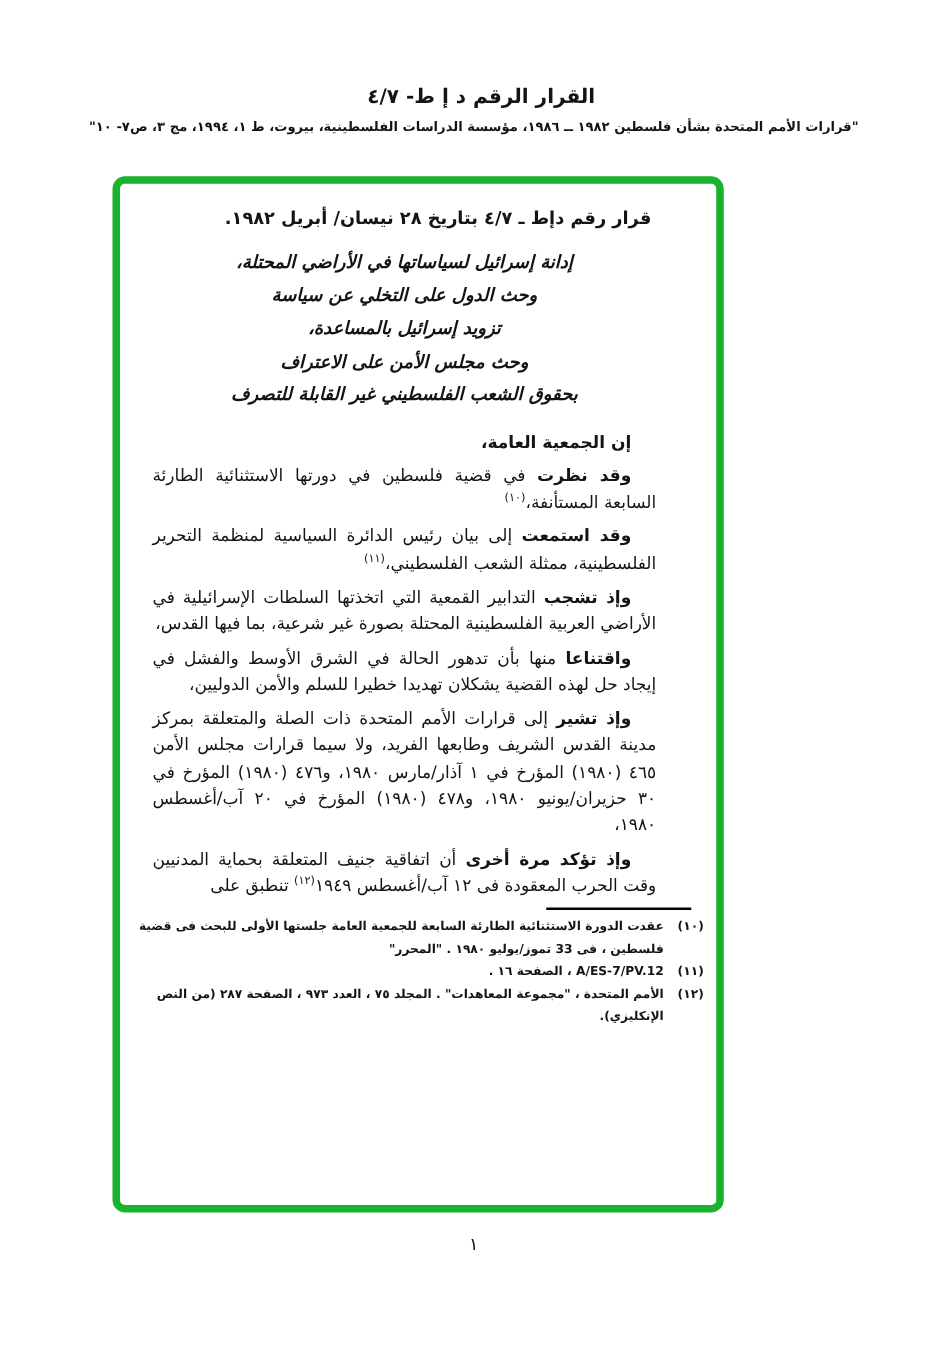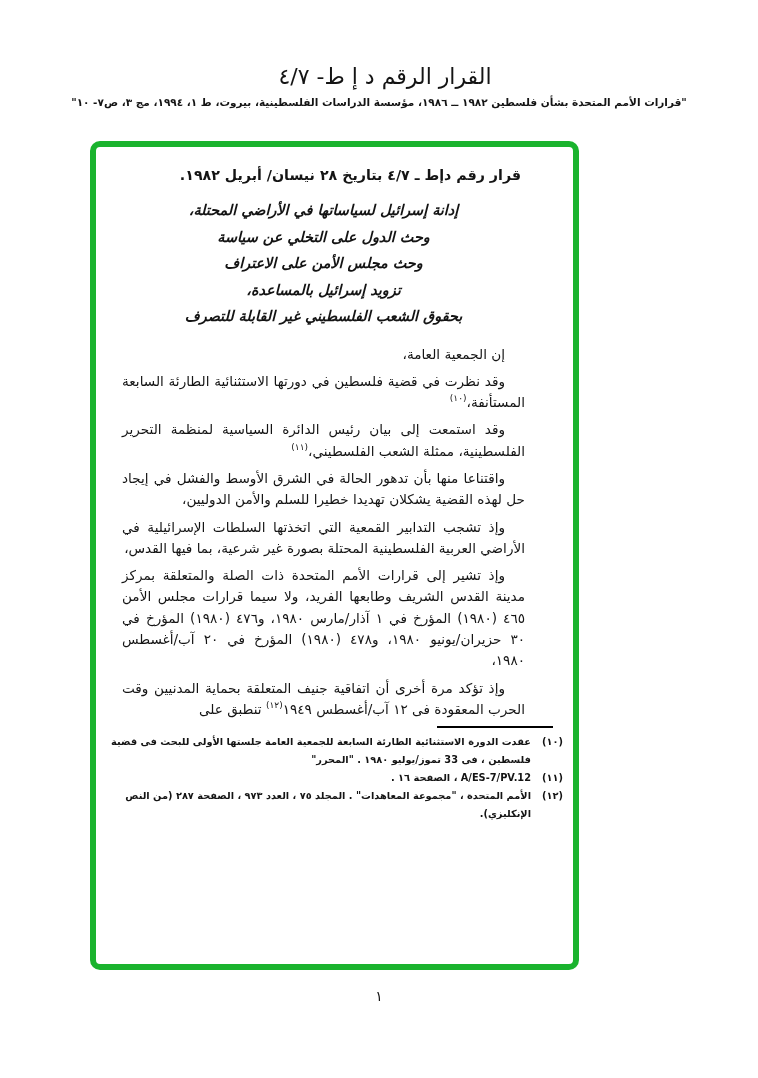--- a/index.html
+++ b/index.html
@@ -8,21 +8,21 @@
     width:758px;height:1078px;
     background:#ffffff;
     font-family:"DejaVu Sans", sans-serif;
     color:#141414;
     direction:rtl;
     position:relative;
     overflow:hidden;
   }
   
   .page-header{position:absolute;top:66px;left:0;right:0;text-align:center;}
-  .res-no{font-size:22px;font-weight:normal;line-height:22px;padding-left:12px;}
+  .res-no{font-size:16px;font-weight:bold;line-height:22px;padding-left:12px;}
   .src-line{font-size:10.5px;font-weight:bold;line-height:14px;margin-top:7px;}
   
   .frame{
     position:absolute;left:90px;top:141px;
     width:489px;height:829px;
     border:6px solid #1ab32e;
     border-radius:10px;
     box-sizing:border-box;
     overflow:hidden;
     background:#fff;
@@ -34,21 +34,21 @@
   }
   .title-block{text-align:center;margin:0 0 14px 0;font-style:italic;}
   .title-line{font-size:14.4px;font-weight:bold;line-height:26.5px;}
   
   .body-text p{
     margin:0 0 6px 0;
     font-size:13.6px;line-height:21.3px;
     text-align:justify;
     text-indent:20px;
   }
-  .body-text .lead{font-weight:normal;}
+  .body-text .lead{font-weight:bold;}
   .body-text sup{font-size:9px;line-height:0;vertical-align:super;}
   
   .footnotes{margin:6px -38px 0 -14px;}
   .fn-sep{width:116px;height:2px;background:#000;margin:0 10px 5px 0;}
   .fn-row{display:flex;align-items:flex-start;}
   .fn-marker{
     flex:0 0 32px;font-size:9.8px;font-weight:bold;line-height:18px;
     white-space:nowrap;
   }
   .fn-text{
@@ -69,31 +69,31 @@
   <div class="src-line">"قرارات الأمم المتحدة بشأن فلسطين ١٩٨٢ ــ ١٩٨٦، مؤسسة الدراسات الفلسطينية، بيروت، ط ١، ١٩٩٤، مج ٣، ص٧- ١٠"</div>
 </div>
 
 <div class="frame">
   <div class="content">
     <div class="date-line">قرار رقم دإط ـ ٤/٧ بتاريخ ٢٨ نيسان/ أبريل ١٩٨٢.</div>
 
     <div class="title-block">
         <div class="title-line">إدانة إسرائيل لسياساتها في الأراضي المحتلة،</div>
         <div class="title-line">وحث الدول على التخلي عن سياسة</div>
+        <div class="title-line">تزويد إسرائيل بالمساعدة،</div>
         <div class="title-line">وحث مجلس الأمن على الاعتراف</div>
-        <div class="title-line">تزويد إسرائيل بالمساعدة،</div>
         <div class="title-line">بحقوق الشعب الفلسطيني غير القابلة للتصرف</div>
       </div>
 
     <div class="body-text">
         <p><span class="lead">إن الجمعية العامة،</span></p>
         <p><span class="lead">وقد نظرت</span><span> في قضية فلسطين في دورتها الاستثنائية الطارئة السابعة المستأنفة،</span><sup>(١٠)</sup></p>
         <p><span class="lead">وقد استمعت</span><span> إلى بيان رئيس الدائرة السياسية لمنظمة التحرير الفلسطينية، ممثلة الشعب الفلسطيني،</span><sup>(١١)</sup></p>
+        <p><span class="lead">وإذ تشجب</span><span> التدابير القمعية التي اتخذتها السلطات الإسرائيلية في الأراضي العربية الفلسطينية المحتلة بصورة غير شرعية، بما فيها القدس،</span></p>
         <p><span class="lead">واقتناعا</span><span> منها بأن تدهور الحالة في الشرق الأوسط والفشل في إيجاد حل لهذه القضية يشكلان تهديدا خطيرا للسلم والأمن الدوليين،</span></p>
-        <p><span class="lead">وإذ تشجب</span><span> التدابير القمعية التي اتخذتها السلطات الإسرائيلية في الأراضي العربية الفلسطينية المحتلة بصورة غير شرعية، بما فيها القدس،</span></p>
         <p><span class="lead">وإذ تشير</span><span> إلى قرارات الأمم المتحدة ذات الصلة والمتعلقة بمركز مدينة القدس الشريف وطابعها الفريد، ولا سيما قرارات مجلس الأمن ٤٦٥ (١٩٨٠) المؤرخ في ١ آذار/مارس ١٩٨٠، و٤٧٦ (١٩٨٠) المؤرخ في ٣٠ حزيران/يونيو ١٩٨٠، و٤٧٨ (١٩٨٠) المؤرخ في ٢٠ آب/أغسطس ١٩٨٠،</span></p>
         <p><span class="lead">وإذ تؤكد مرة أخرى</span><span> أن اتفاقية جنيف المتعلقة بحماية المدنيين وقت الحرب المعقودة فى ١٢ آب/أغسطس ١٩٤٩</span><sup>(١٢)</sup><span> تنطبق على</span></p>
       </div>
 
     <div class="footnotes">
       <div class="fn-sep"></div>
       <div>
           <div class="fn-row">
             <span class="fn-marker">(١٠)</span>
             <span class="fn-text">عقدت الدورة الاستثنائية الطارئة السابعة للجمعية العامة جلستها الأولى للبحث فى قضية

